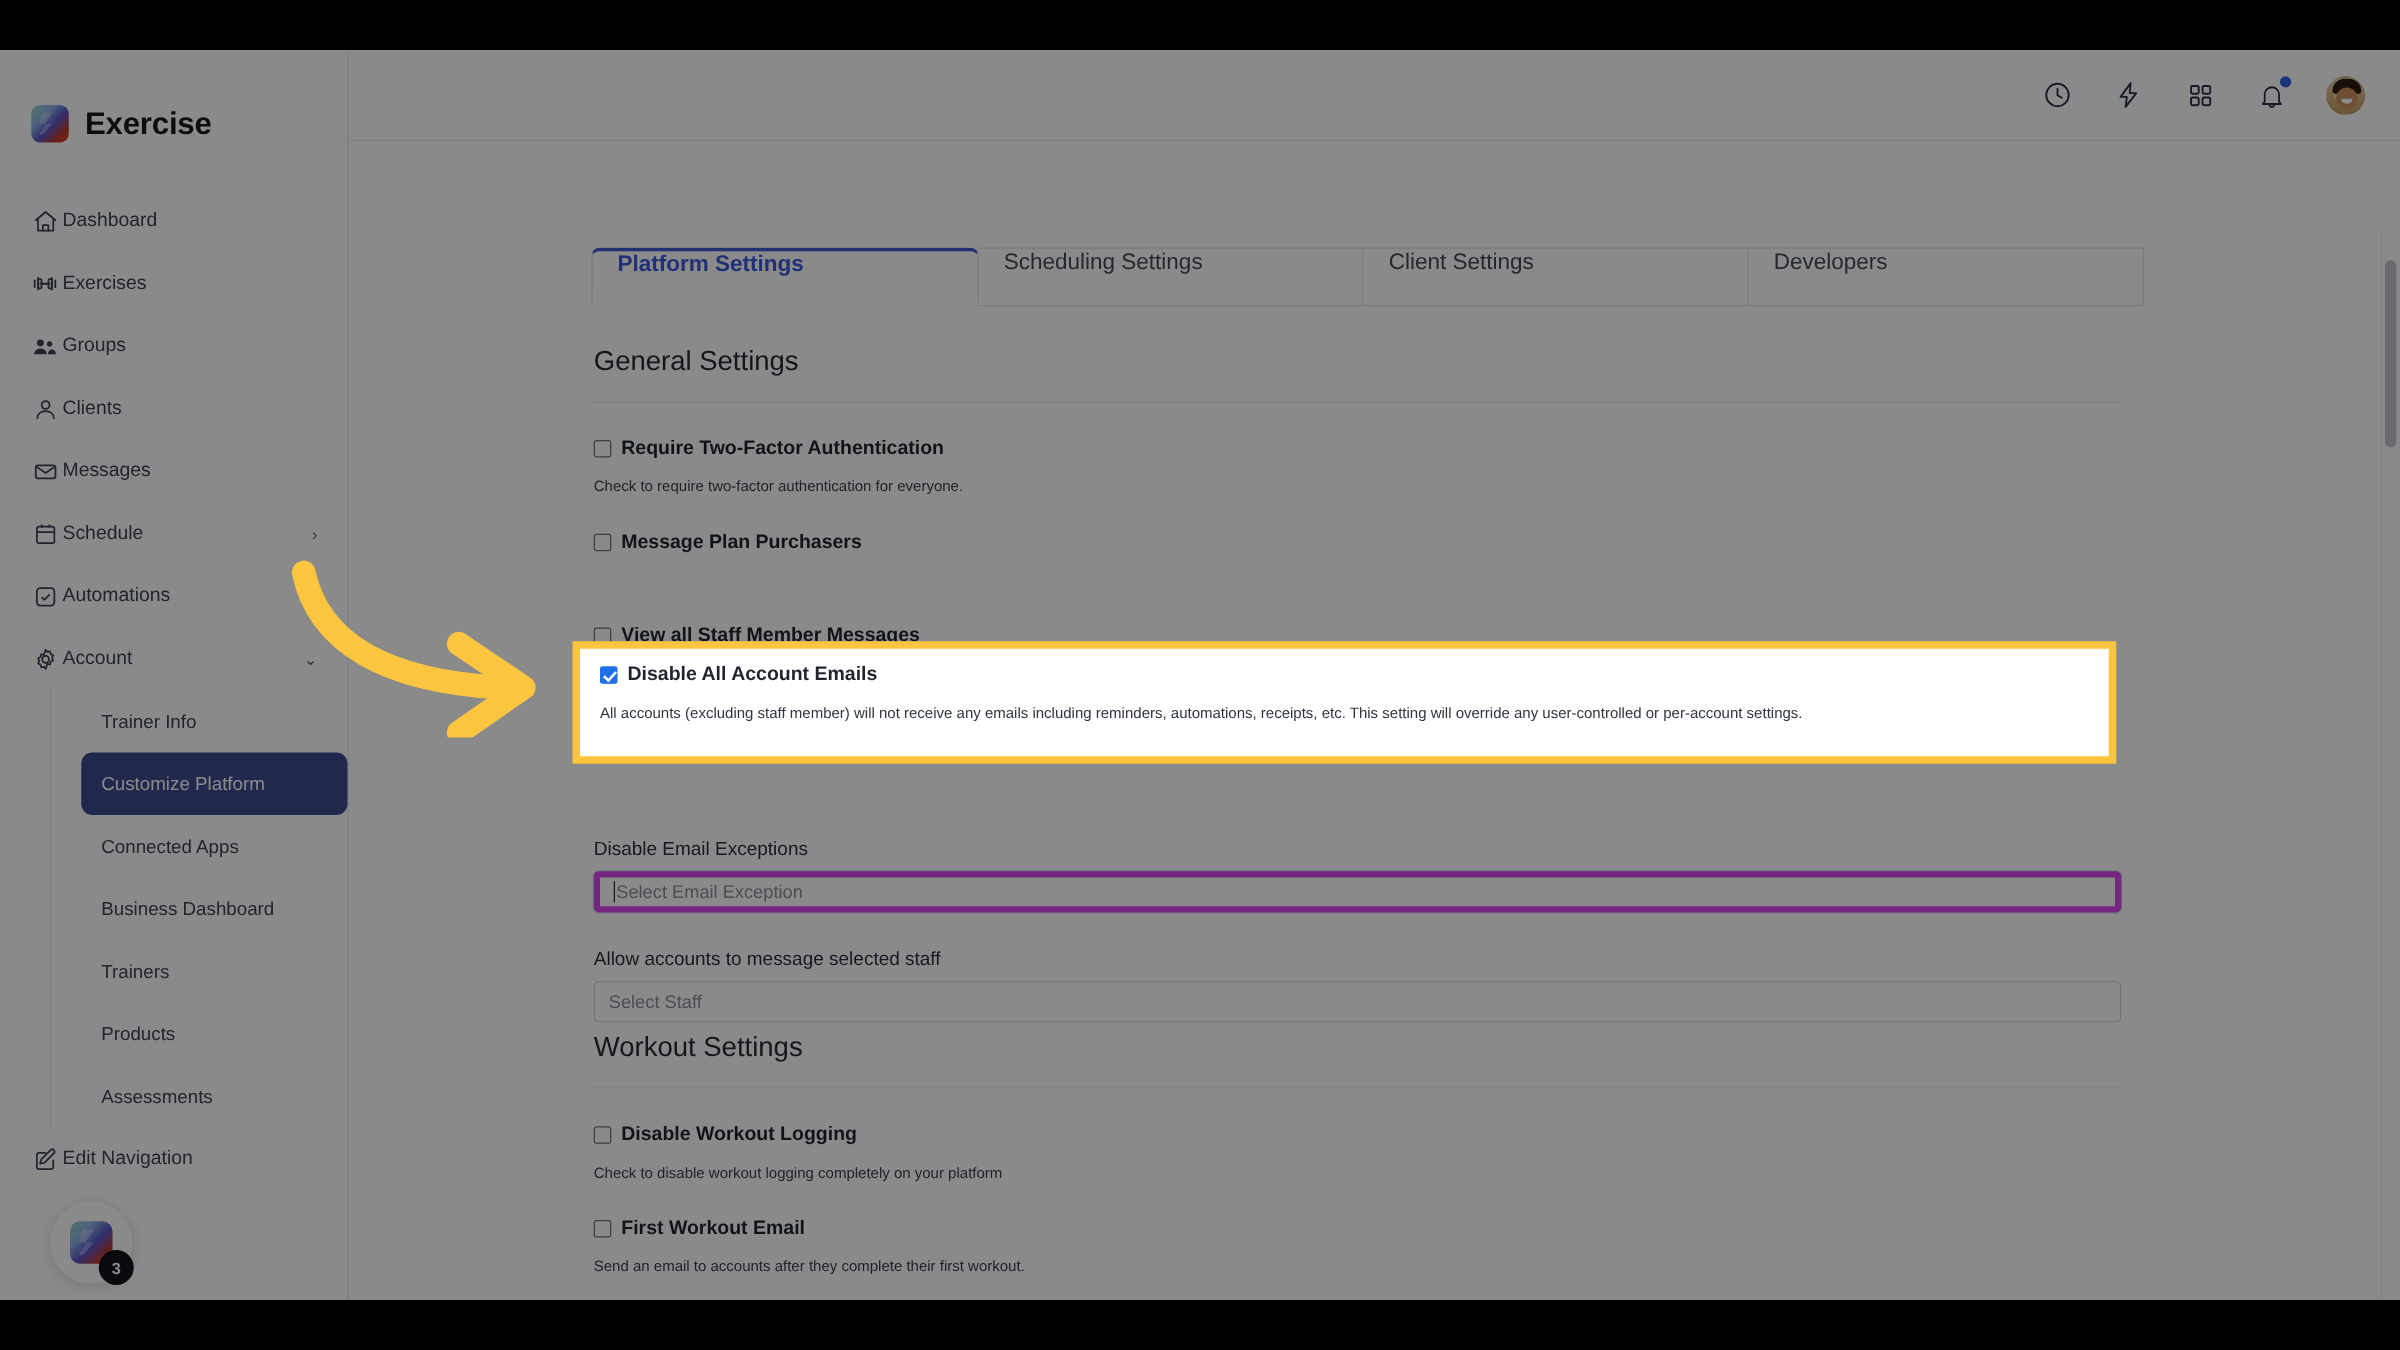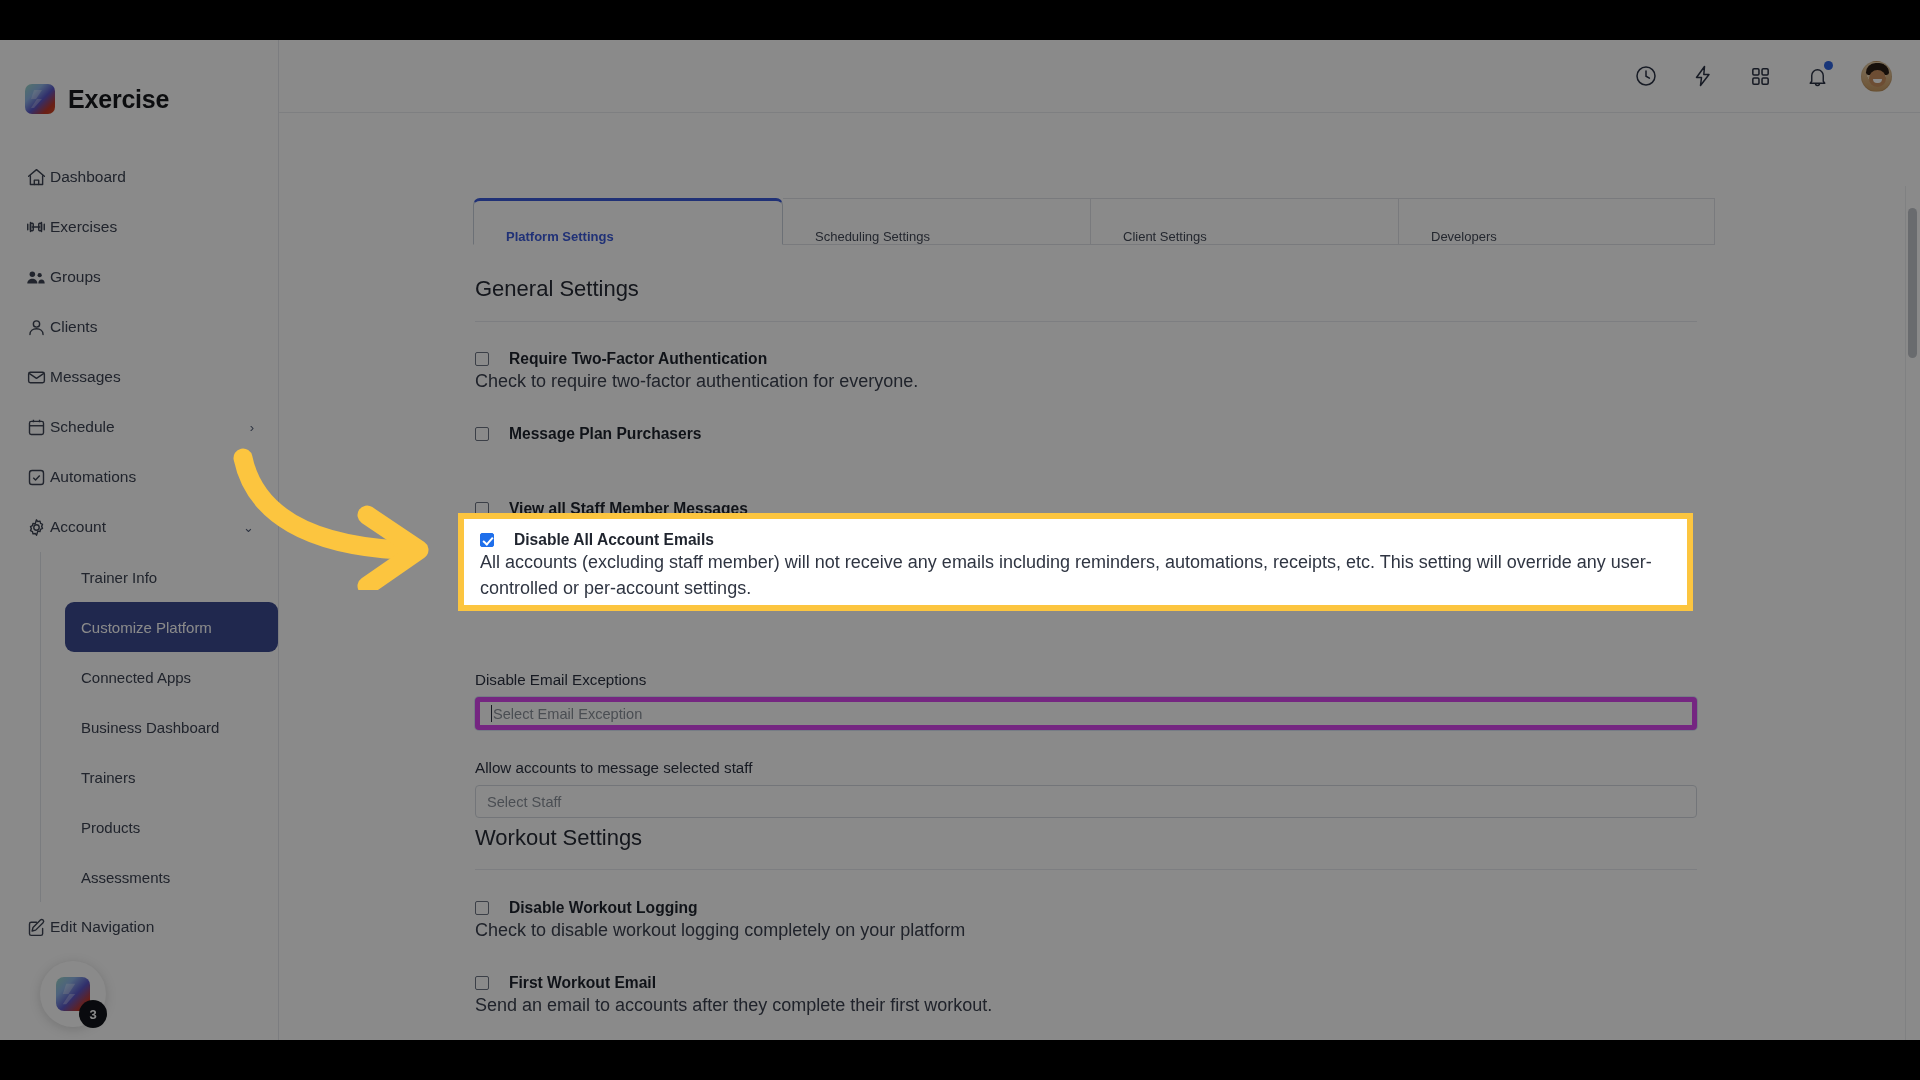--- a/index.html
+++ b/index.html
@@ -147,23 +147,23 @@
     background: #ffffff;
     overflow: hidden;
   }
   #tabs {
     position: absolute; left: 194px; top: 85px;
     width: 1242px; height: 47px;
     display: flex;
   }
   .tab {
     flex: 0 0 auto;
-    display: flex; align-items: flex-end;
-    padding: 0 32px;
-    font-size: 13px; color: #444a58;
+    display: flex; align-items: flex-start;
+    padding: 0 20px;
+    font-size: 18px; color: #444a58;
     background: #ffffff;
     border: 1px solid #dfe2e8;
     border-bottom: 1px solid #dfe2e8;
     border-left: none;
     cursor: pointer;
   }
   .tab:first-child { border-left: 1px solid #dfe2e8; }
   .tab.active {
     color: #3b5bdb; font-weight: 600;
     border-top: 3px solid #3b5bdb;
@@ -183,40 +183,40 @@
   }
   .rule {
     position: absolute; left: 196px; width: 1222px; height: 1px;
     background: #e7e9ee;
   }
 
   .setting {
     position: absolute; left: 196px; width: 1000px;
   }
   .set-head {
-    display: flex; align-items: center; gap: 20px;
+    display: flex; align-items: center; gap: 8px;
     font-size: 15.6px; font-weight: 700; color: #1f242e;
   }
   .cb {
     width: 14px; height: 14px; flex: 0 0 14px;
     border: 1px solid #6d7583; border-radius: 2px;
     background: #fff;
   }
   .cb.checked {
     background: #1f6feb; border-color: #1f6feb;
     position: relative;
   }
   .cb.checked::after {
     content: ""; position: absolute;
     left: 4px; top: 1px; width: 4px; height: 8px;
     border: solid #fff; border-width: 0 2px 2px 0;
     transform: rotate(42deg);
   }
   .set-desc {
-    margin-top: 0; font-size: 18px; color: #3c4250; line-height: 1.45;
+    margin-top: 13px; font-size: 12px; color: #3c4250; line-height: 1.45;
   }
   .lnk { color: #3b5bdb; }
 
   
   #highlight-box {
     position: absolute; left: 458px; top: 513px;
     width: 1235px; height: 98px;
     background: #fcc53f;
     padding: 6px;
     z-index: 60;

